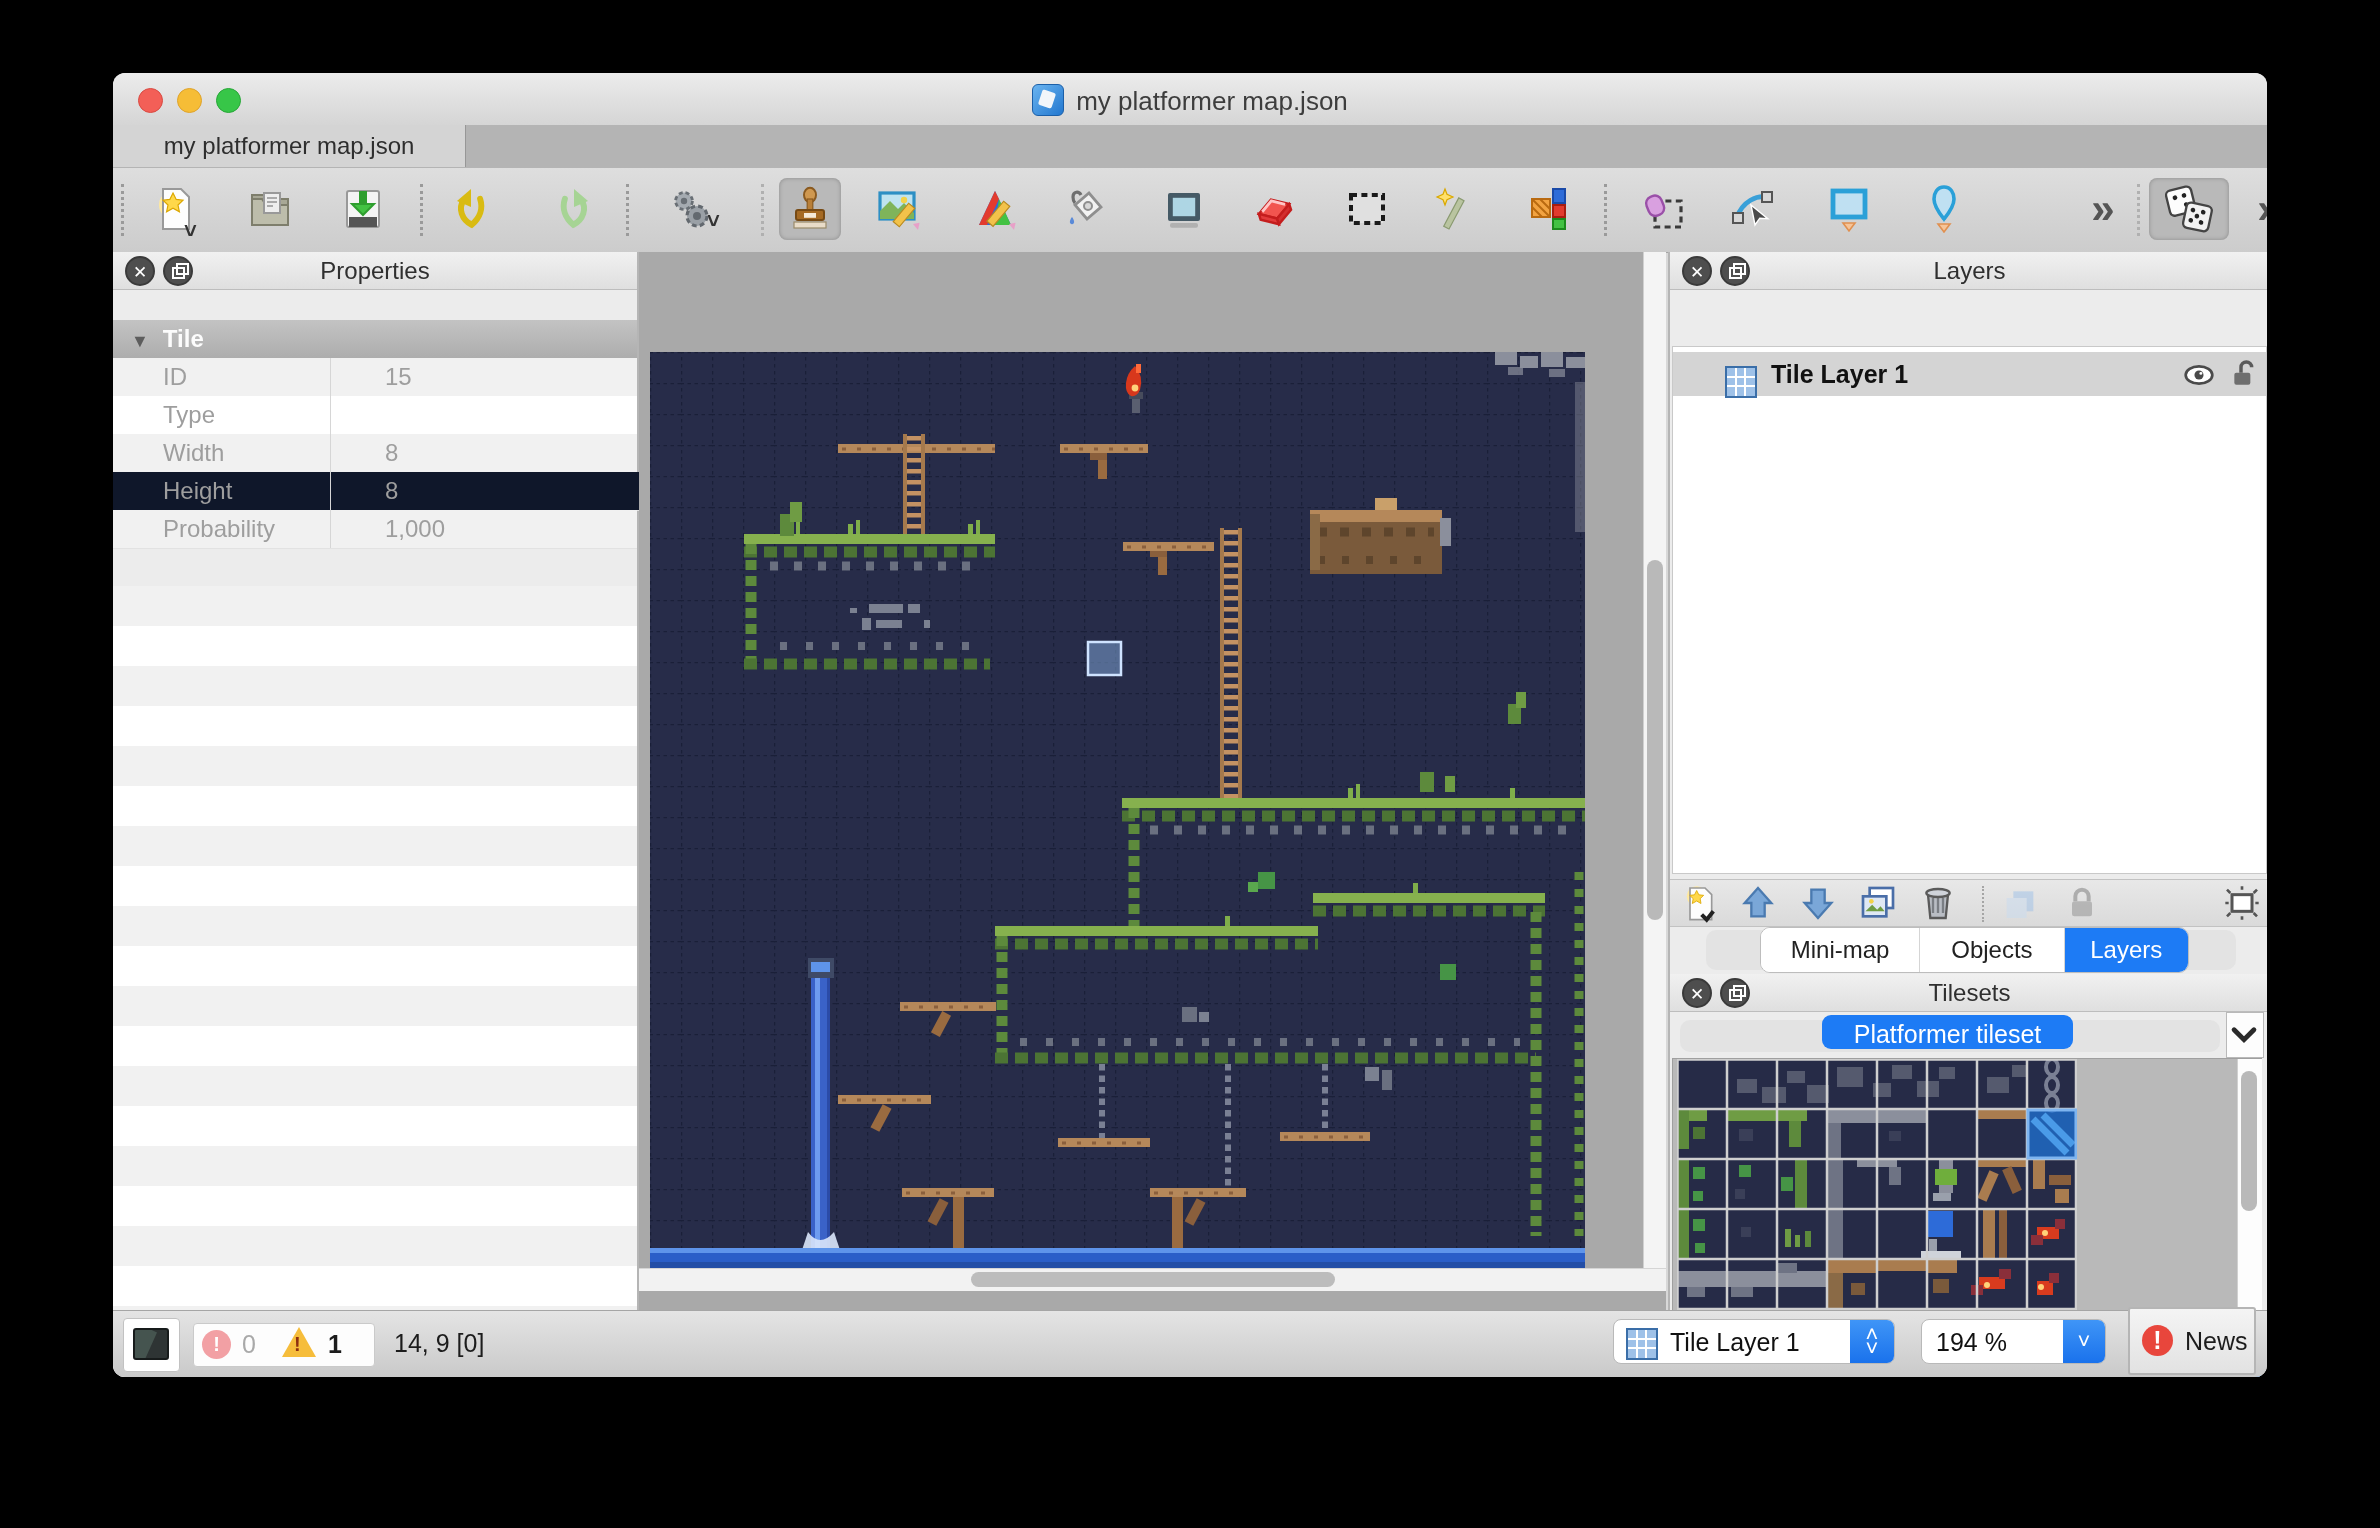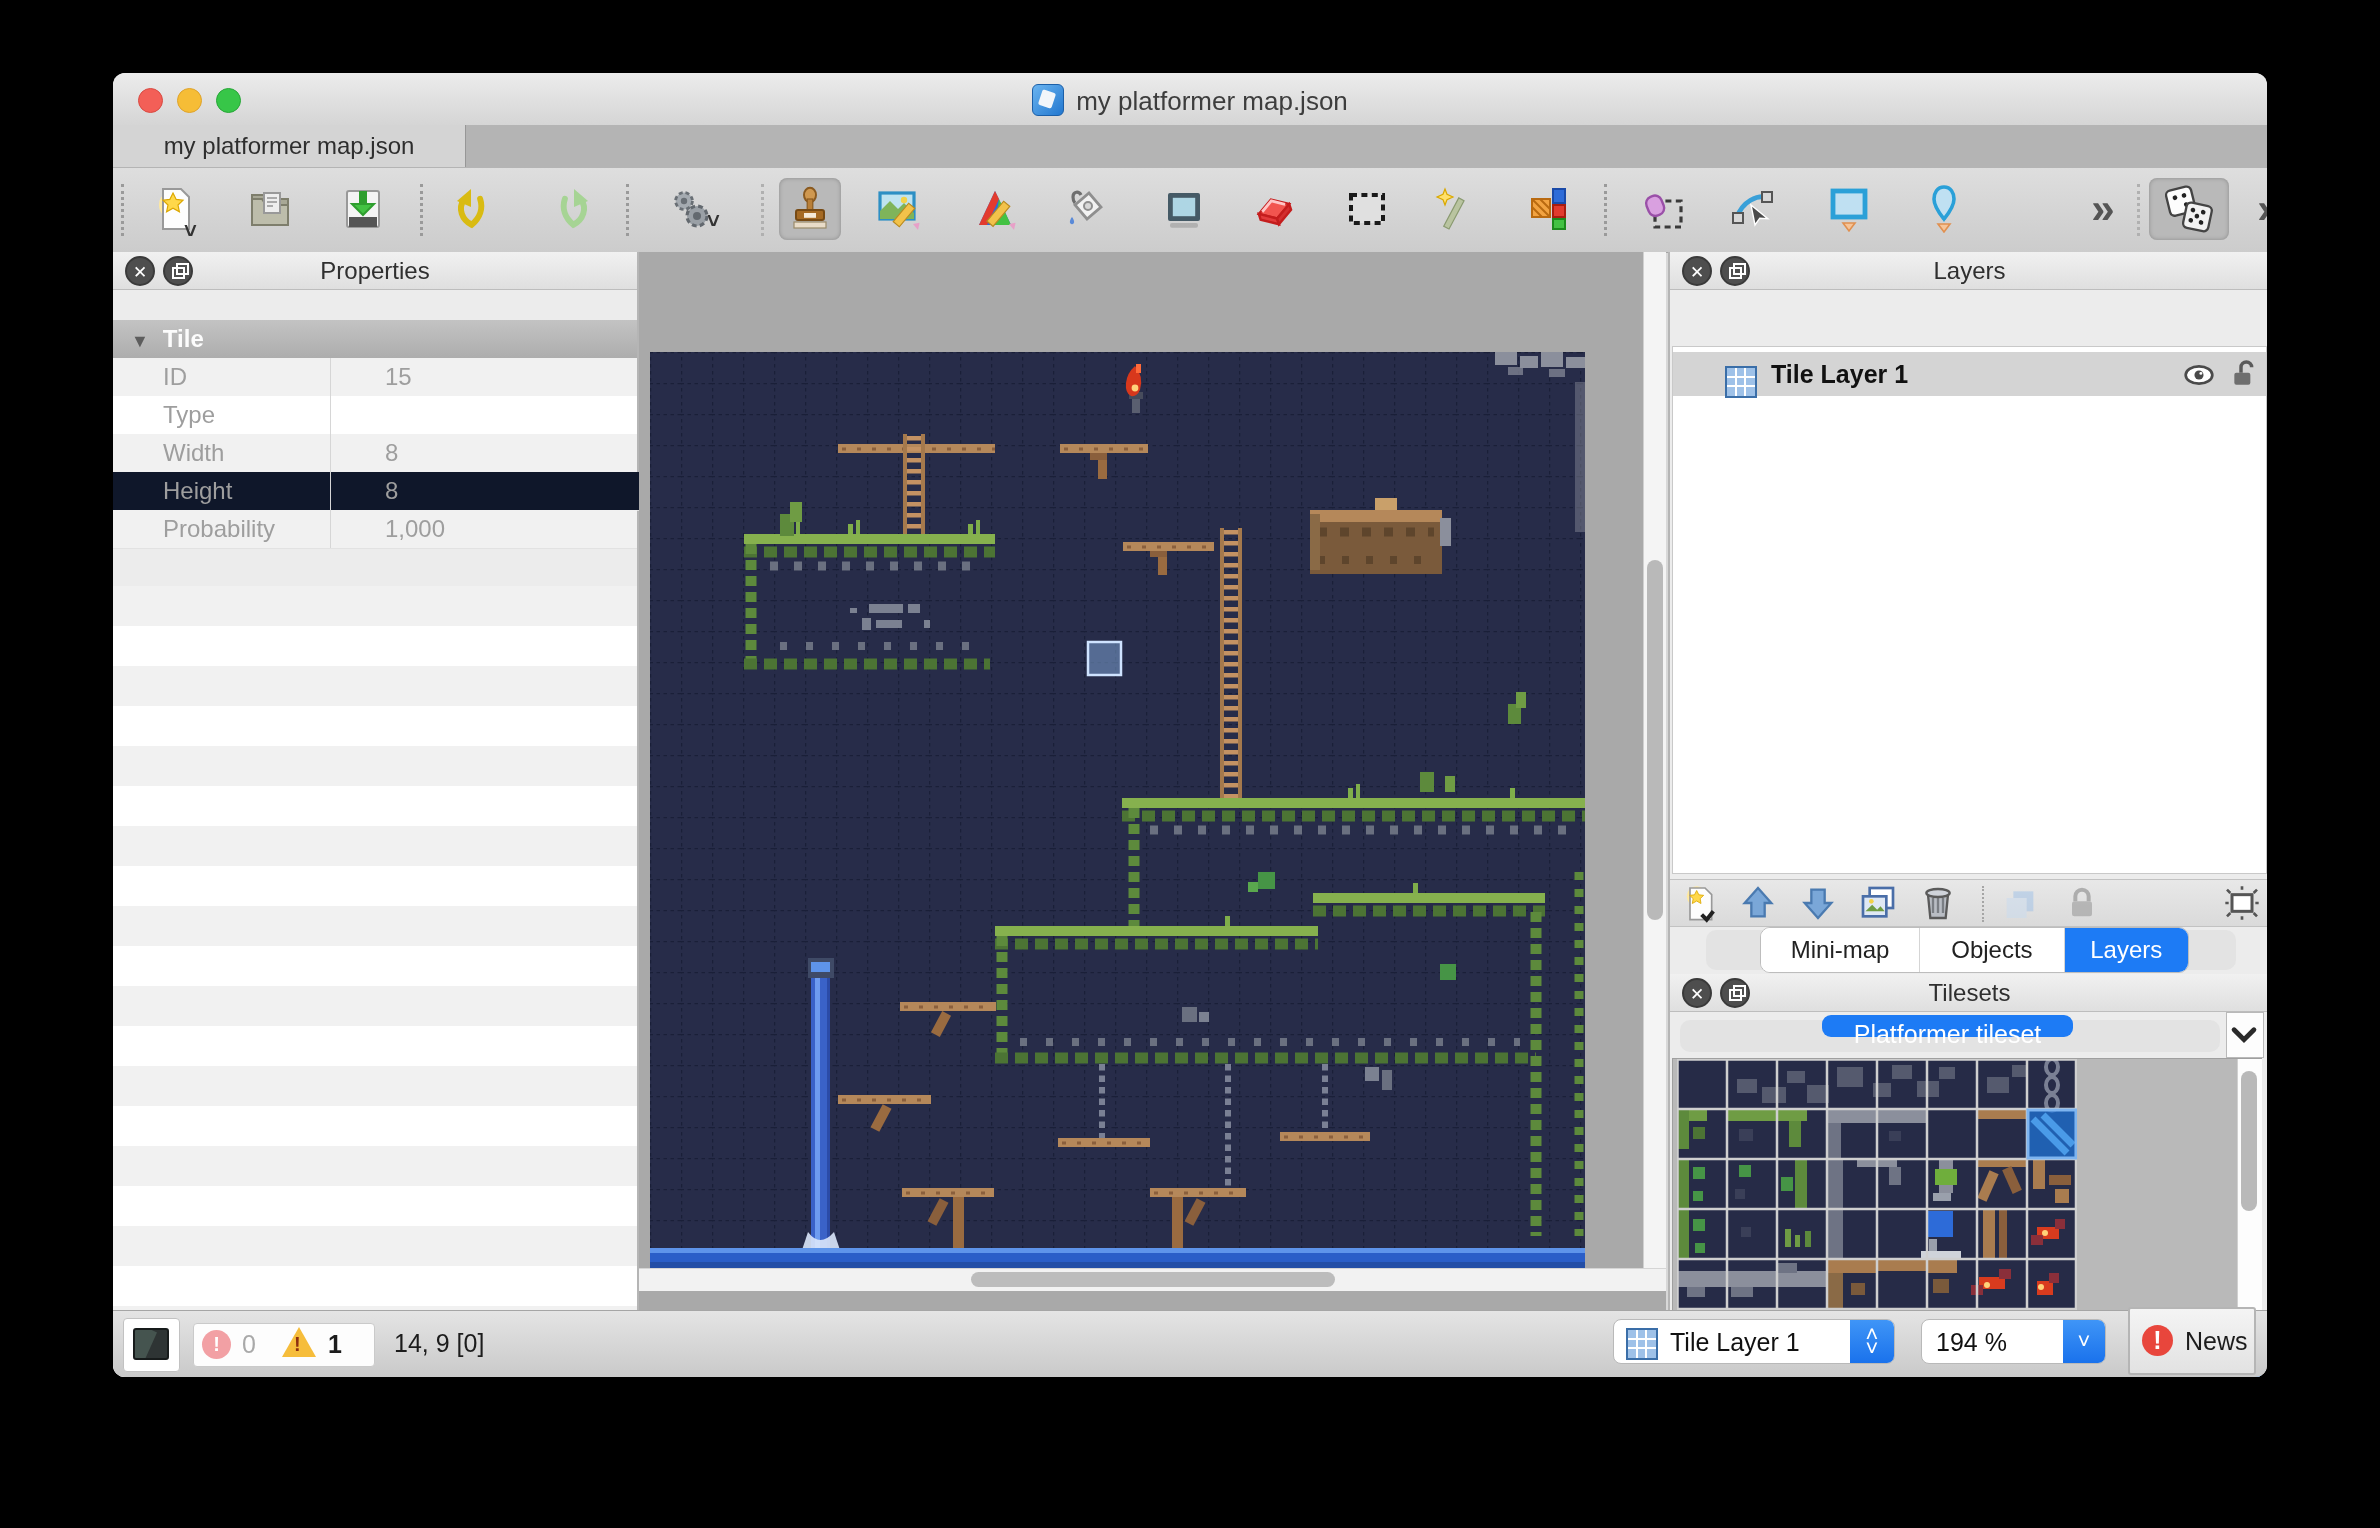--- a/index.html
+++ b/index.html
@@ -65,21 +65,21 @@
   .ltool{top:627px;width:100%;height:46px;background:linear-gradient(#e8e8e8,#dadada);border-top:1px solid #c2c2c2;
     border-bottom:1px solid #c2c2c2;}
   .ltool svg{width:40px;height:40px;}
   .tabgroup{height:44px;border-radius:10px;overflow:hidden;border:1px solid #bdbdbd;background:#fff;
     font-size:24px;line-height:44px;text-align:center;display:flex;}
   .tabgroup .tg{color:#222;background:#fff;border-right:1px solid #d5d5d5;}
   .tabgroup .tg.on{background:#1d7bf5;color:#fff;border-right:none;}
   .tabstrip{background:#e3e3e3;border-radius:10px;}
   
   #tileset-tabbar{left:0;top:760px;width:100%;height:46px;}
-  #tileset-pill{left:152px;top:3px;width:251px;height:22px;background:#1d7bf5;border-radius:9px;color:#fff;
+  #tileset-pill{left:152px;top:3px;width:251px;height:34px;background:#1d7bf5;border-radius:9px;color:#fff;
     font-size:25px;text-align:center;line-height:38px;}
   #tileset-chevbox{left:556px;top:0;width:36px;height:44px;background:#fdfdfd;border:1px solid #b9b9b9;}
   #tilesetgrid{left:2px;top:806px;width:590px;height:310px;background:#b9b9b9;border:1px solid #9f9f9f;box-sizing:border-box;}
   .vsb{position:absolute;background:#f4f4f4;border-left:1px solid #d0d0d0;}
   .vsb .thumb{position:absolute;left:3px;width:16px;border-radius:8px;background:#b9b9b9;}
   #tstool{left:0;top:1116px;width:100%;height:52px;background:linear-gradient(#e8e8e8,#d8d8d8);
     border-top:1px solid #c2c2c2;border-bottom:1px solid #c2c2c2;}
   #tstool svg{width:42px;height:42px;}
   .combo{background:#fff;border:1px solid #b9b9b9;border-radius:8px;font-size:25px;color:#111;position:absolute;
     box-sizing:border-box;}

